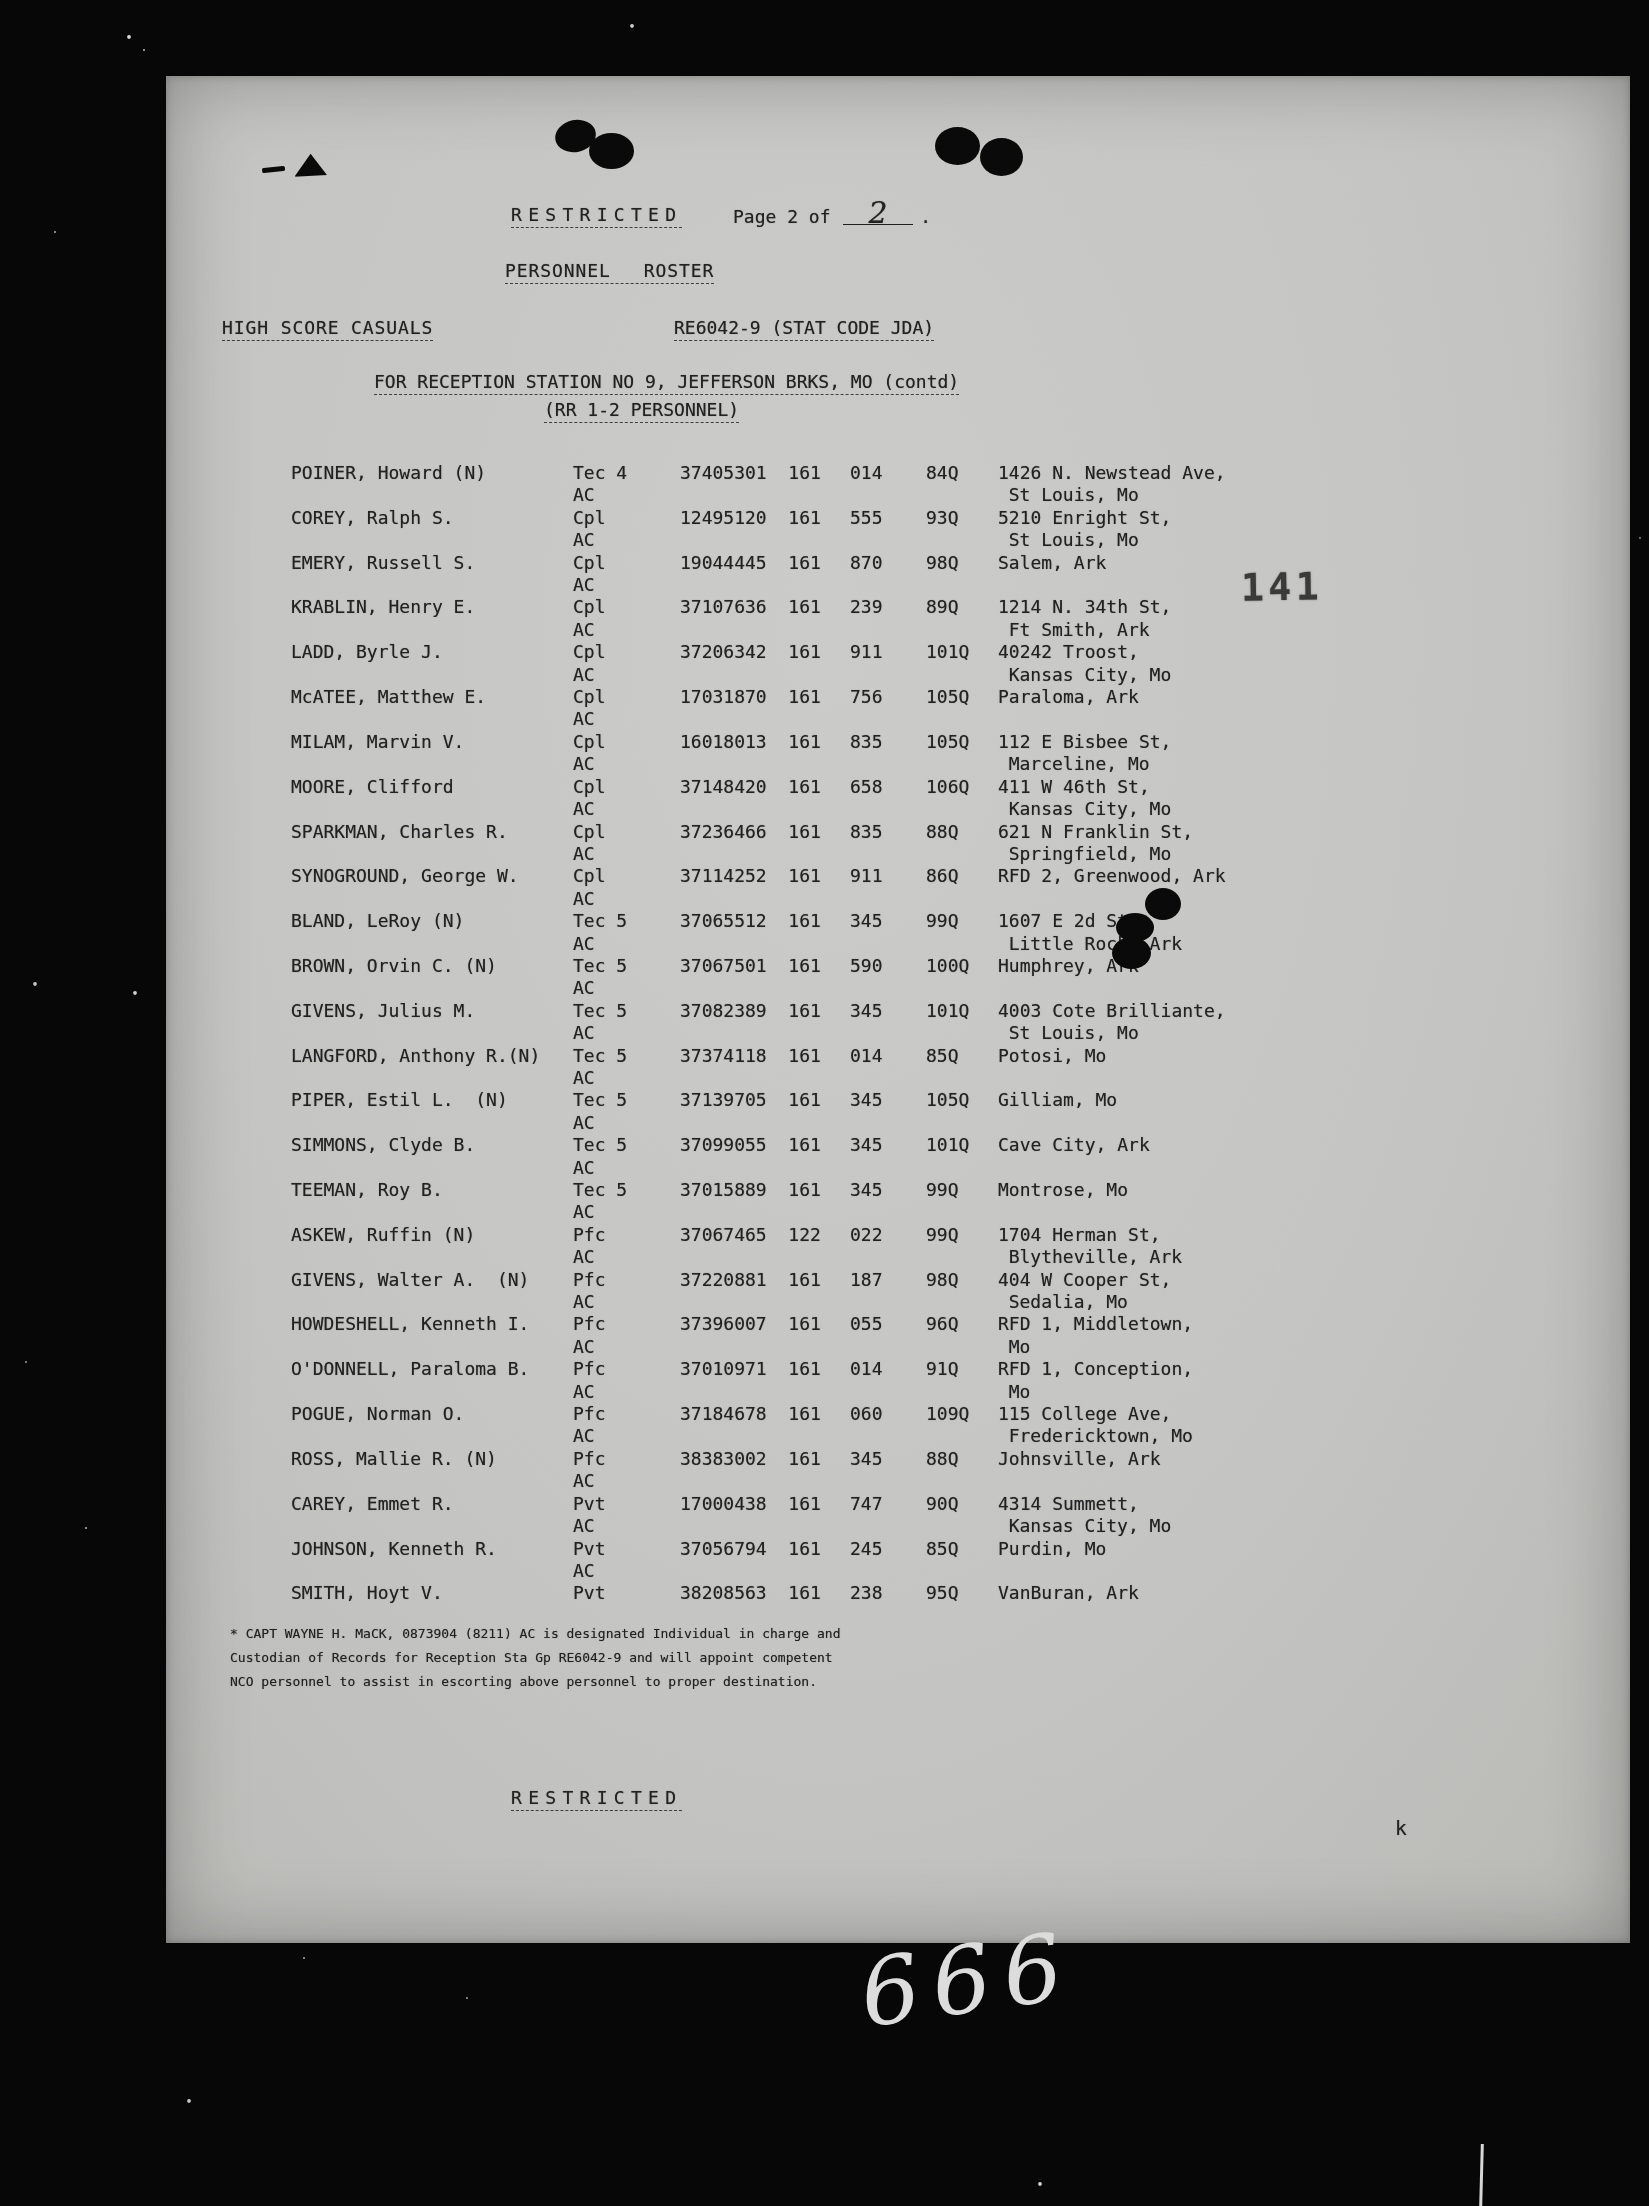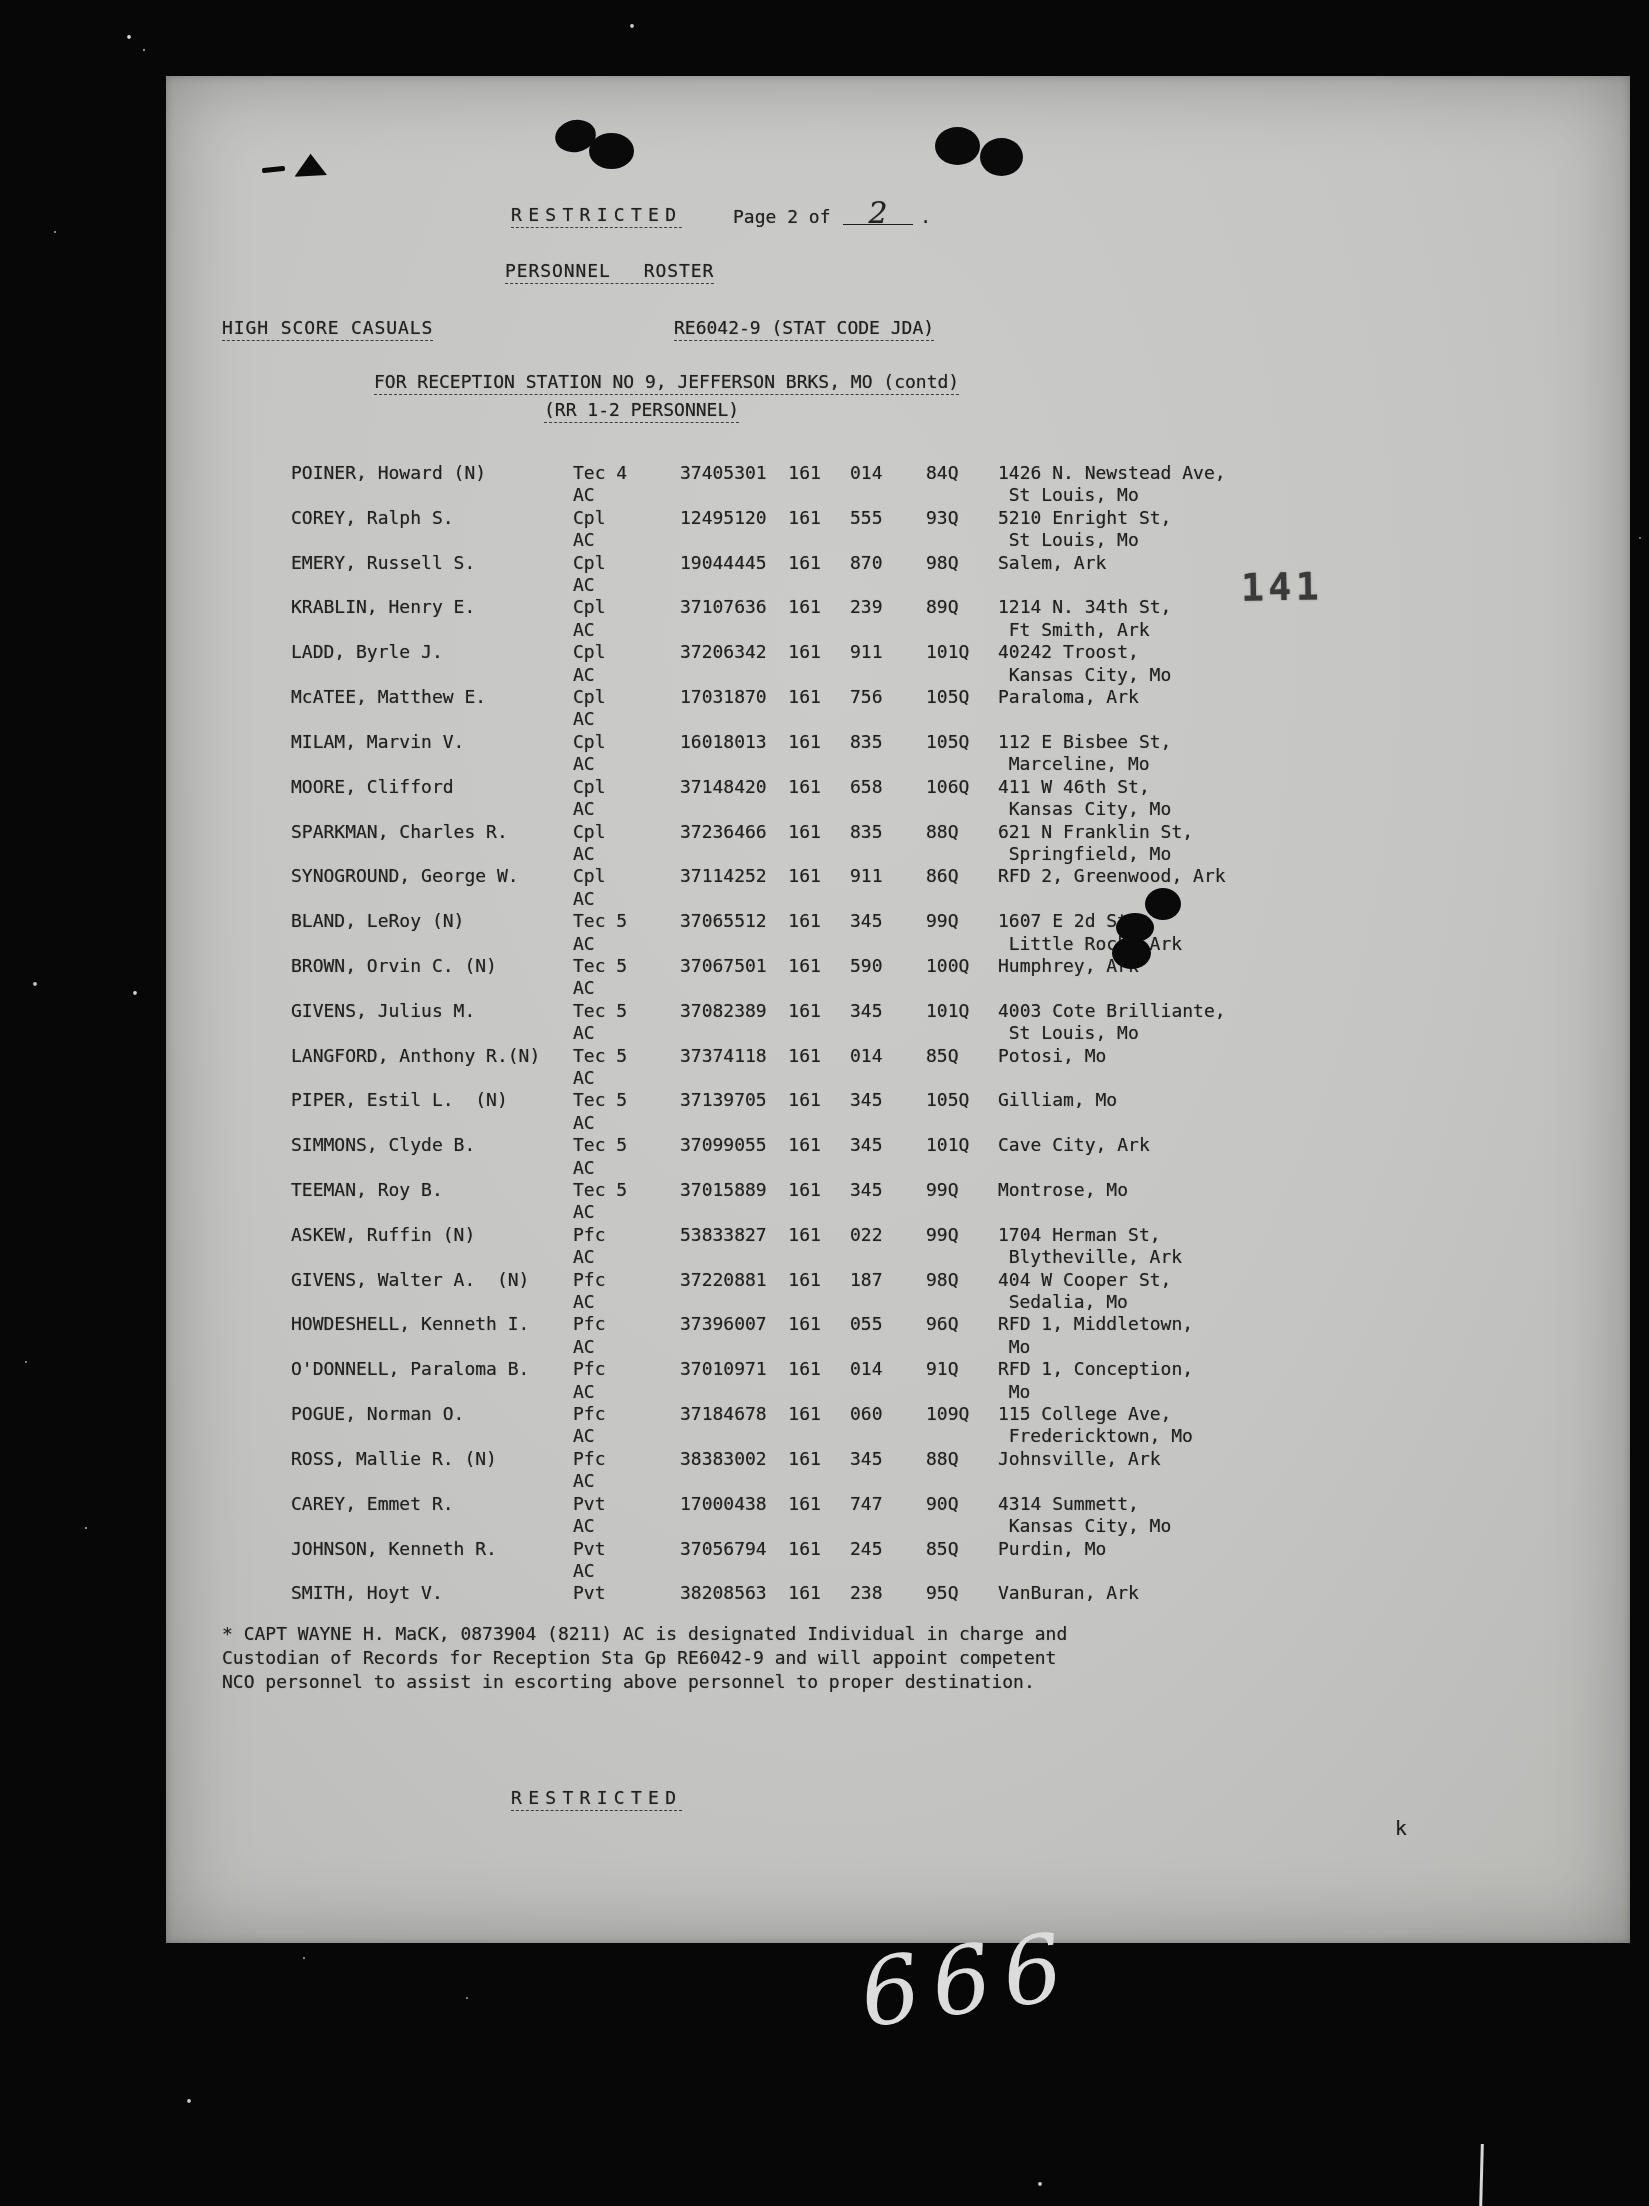--- a/index.html
+++ b/index.html
@@ -43,22 +43,23 @@
   }
   .c-addr2{padding-left:10.7px}
 
   .stamp{
     left:1075px;top:489px;font-size:38px;letter-spacing:4.5px;color:#3a3a3a;
     font-weight:bold;text-shadow:0 0 1.8px rgba(58,58,58,.55);transform:rotate(-1deg);
   }
 
   .footnote{position:absolute;left:56px;top:1546px}
   .footnote div{
-    font-size:18px;line-height:24px;color:#222;white-space:pre;
+    font-size:13px;line-height:24px;color:#222;white-space:pre;
     text-shadow:0 0 0.9px rgba(34,34,34,.5);
+    margin-left:8px;
   }
 
   .k-mark{left:1229px;top:1741px;font-size:19.7px}
 
   .hw-666{
     position:absolute;left:860px;top:1926px;color:#dcdcdc;
     font-family:"DejaVu Serif","Liberation Serif",serif;font-style:italic;
     font-size:93px;letter-spacing:12.5px;transform:rotate(-8deg);
   }
   .white-line{
@@ -363,21 +364,21 @@
     <div class="cell c-rank">AC</div>
     <div class="cell"></div>
     <div class="cell"></div>
     <div class="cell"></div>
     <div class="cell c-addr c-addr2"></div>
   </div>
 
   <div class="entry">
     <div class="cell c-name">ASKEW, Ruffin (N)</div>
     <div class="cell c-rank">Pfc</div>
-    <div class="cell c-serial">53833827  161</div>
+    <div class="cell c-serial">37067465  122</div>
     <div class="cell c-code">022</div>
     <div class="cell c-score">99Q</div>
     <div class="cell c-addr">1704 Herman St,</div>
     <div class="cell"></div>
     <div class="cell c-rank">AC</div>
     <div class="cell"></div>
     <div class="cell"></div>
     <div class="cell"></div>
     <div class="cell c-addr c-addr2">Blytheville, Ark</div>
   </div>

